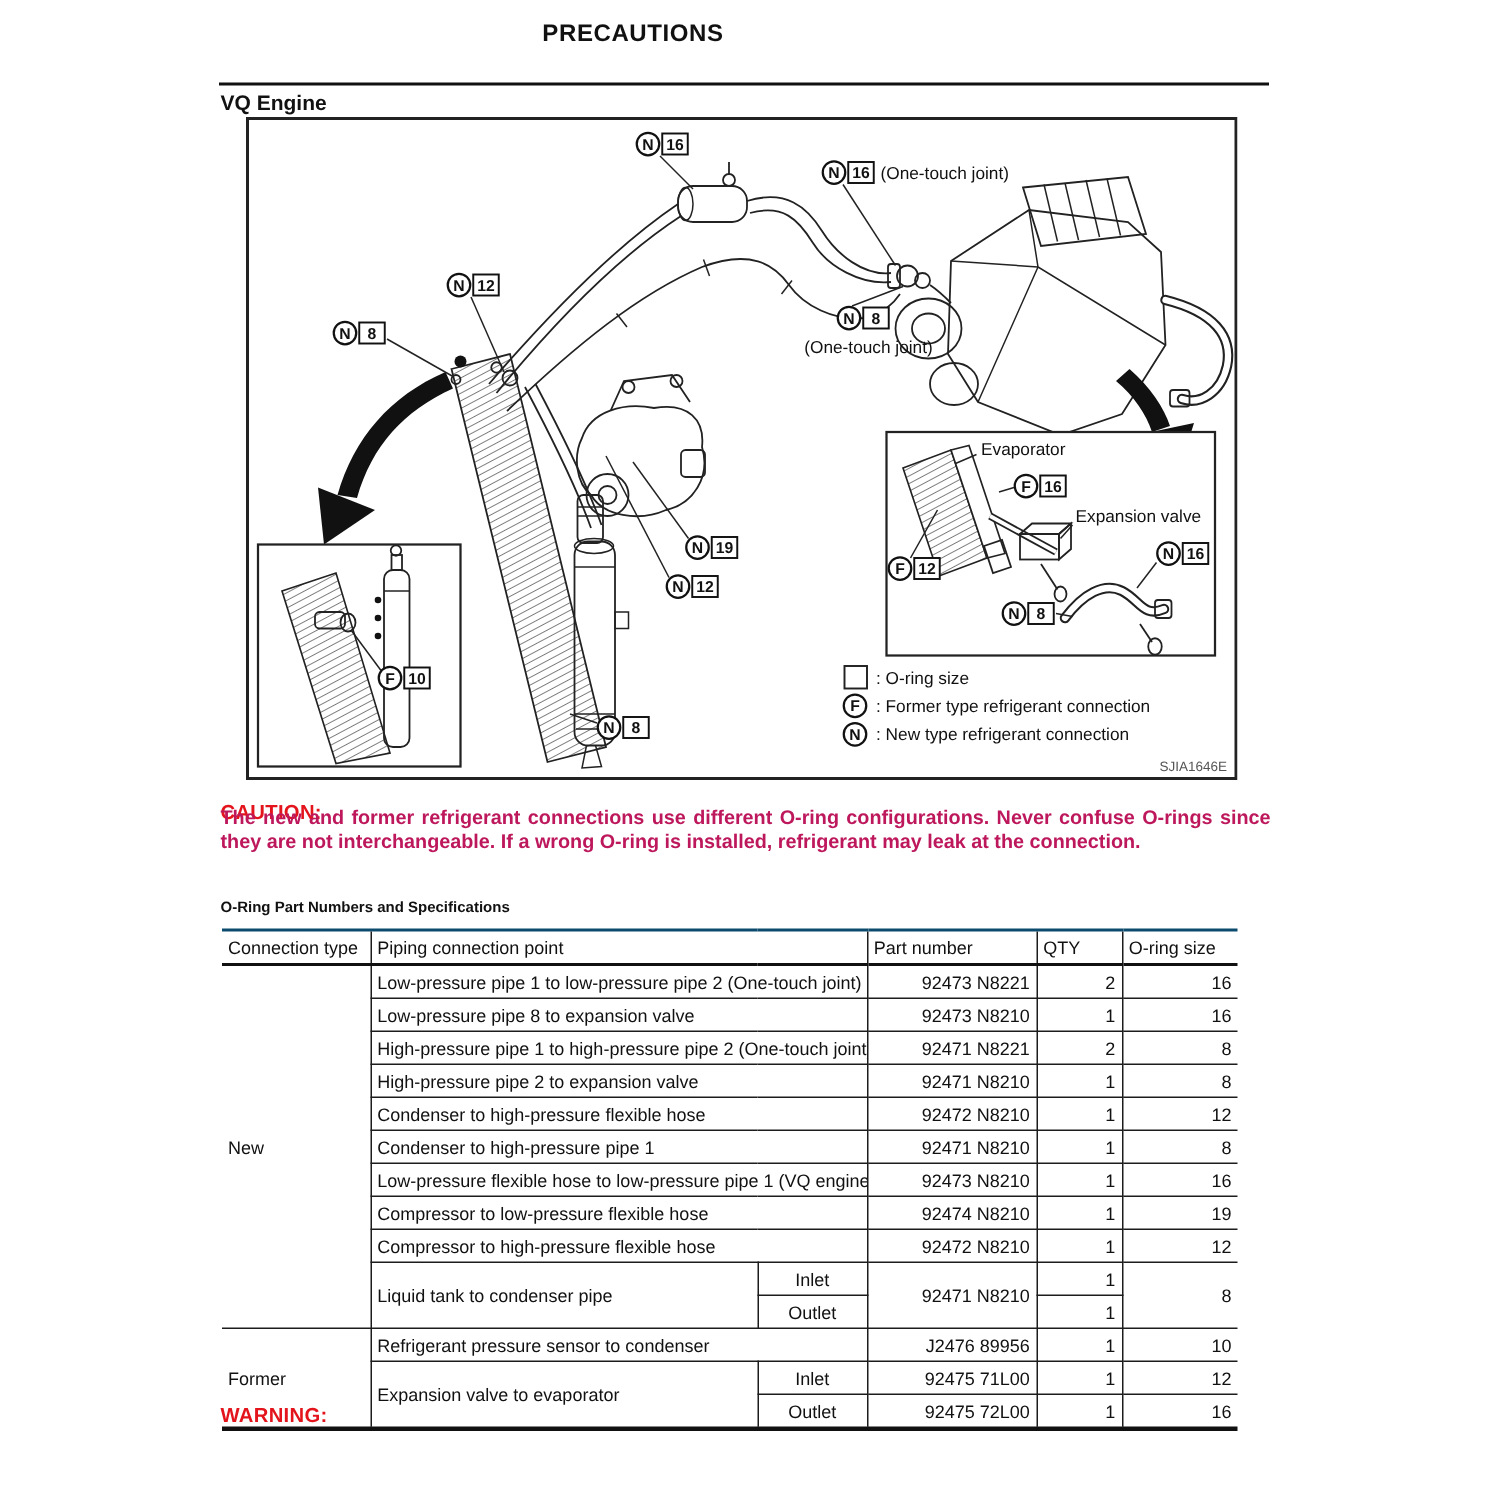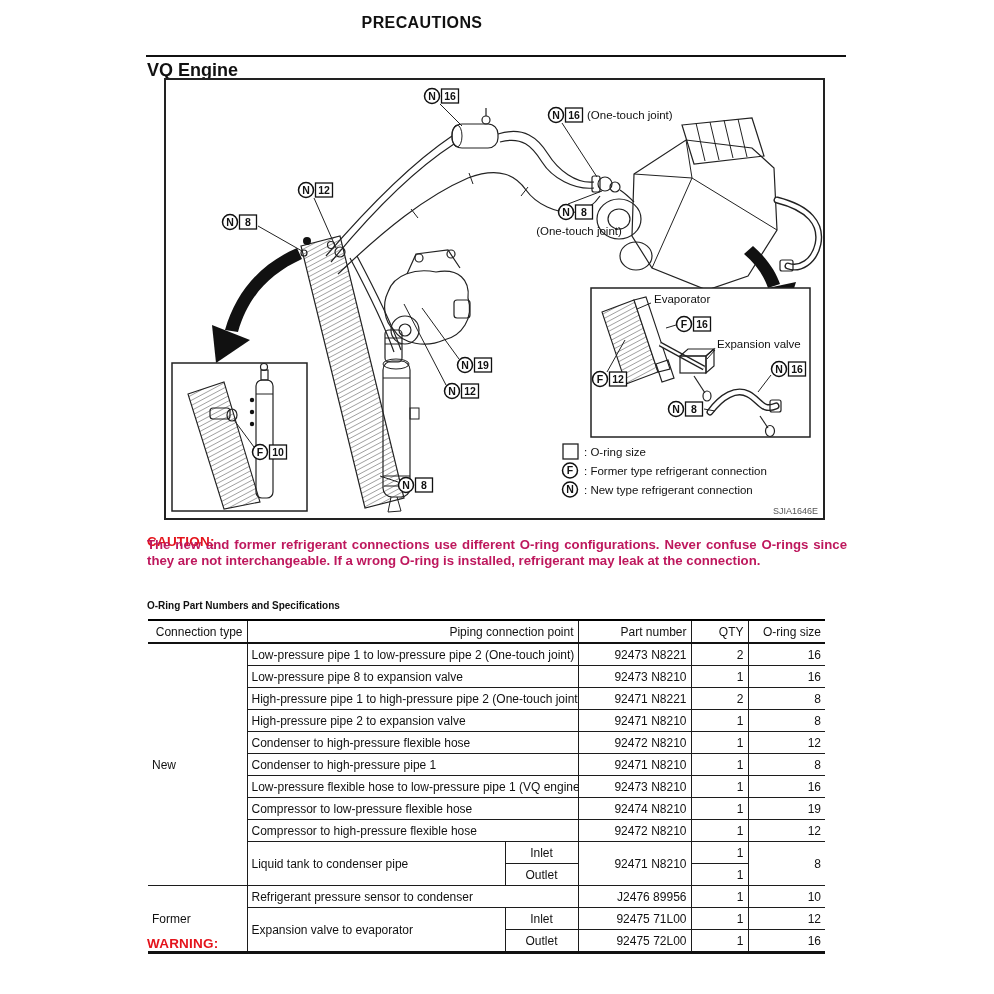--- a/index.html
+++ b/index.html
@@ -2,21 +2,21 @@
 <html style="--accent-red: #e4141c;"><head>
 <meta charset="utf-8">
 <style>
   html,body { margin:0; padding:0; background:#fff; }
   .page { position:relative; width:994px; height:994px; background:#fff;
           font-family:"Liberation Sans", sans-serif; color:#111; overflow:hidden; }
 
   .title { position:absolute; top:14px; left:0; width:844px; text-align:center;
            font-size:16px; font-weight:bold; letter-spacing:0.4px; }
   .top-rule { position:absolute; top:55px; left:146px; width:700px; height:2px; background:#111; }
-  .section-heading { position:absolute; top:60px; left:147px; font-size:18px; font-weight:bold; }
+  .section-heading { position:absolute; top:60px; left:147px; font-size:14px; font-weight:bold; }
 
   .figure-box { position:absolute; top:78px; left:164px; width:661px; height:442px; }
   .figure-box svg { display:block; }
 
   .red-label { position:absolute; left:147px; font-size:13.5px; font-weight:bold;
                color:var(--accent-red, #e4141c); letter-spacing:0.2px; }
   .caution-label { top:520px;margin-top:14px; }
   .warning-label { top:936px;text-align:right; }
 
   .body-text { position:absolute; left:147px; width:700px; font-size:13.2px; font-weight:bold;
@@ -24,22 +24,22 @@
   .caution-text { top:537px; }
   .warning-text { top:951px; }
 
   .spec-heading { position:absolute; top:600px; left:147px; font-size:10px; font-weight:bold; }
 
   table.specs { position:absolute; top:619px; left:148px; width:677px;
                 border-collapse:collapse; table-layout:fixed; font-size:12px; color:#111;
                 border-bottom:3px solid #111; }
   table.specs th, table.specs td { border:1px solid #1c1c1c; height:21px; padding:0 4px;
                 white-space:nowrap; overflow:hidden; }
-  table.specs th { font-weight:normal; text-align:right;
-                   border-top:2px solid #000000; border-bottom:2px solid #111; }
+  table.specs th { font-weight:normal; text-align:left;
+                   border-top:2px solid #0c4a6e; border-bottom:2px solid #111; }
   td.center { text-align:right; }
   td.point { text-align:left; padding-left:11px; }
   td.sub { text-align:center; padding-left:11px; }
   td.group { text-align:left; padding-left:10px; border-left:none !important; }
   th.first { border-left:none !important; }
   th.last, td.last { border-right:none !important; }
 
   
   .ln { stroke:#222; fill:none; stroke-width:1.2; }
   .thin { stroke:#222; fill:none; stroke-width:1; }

